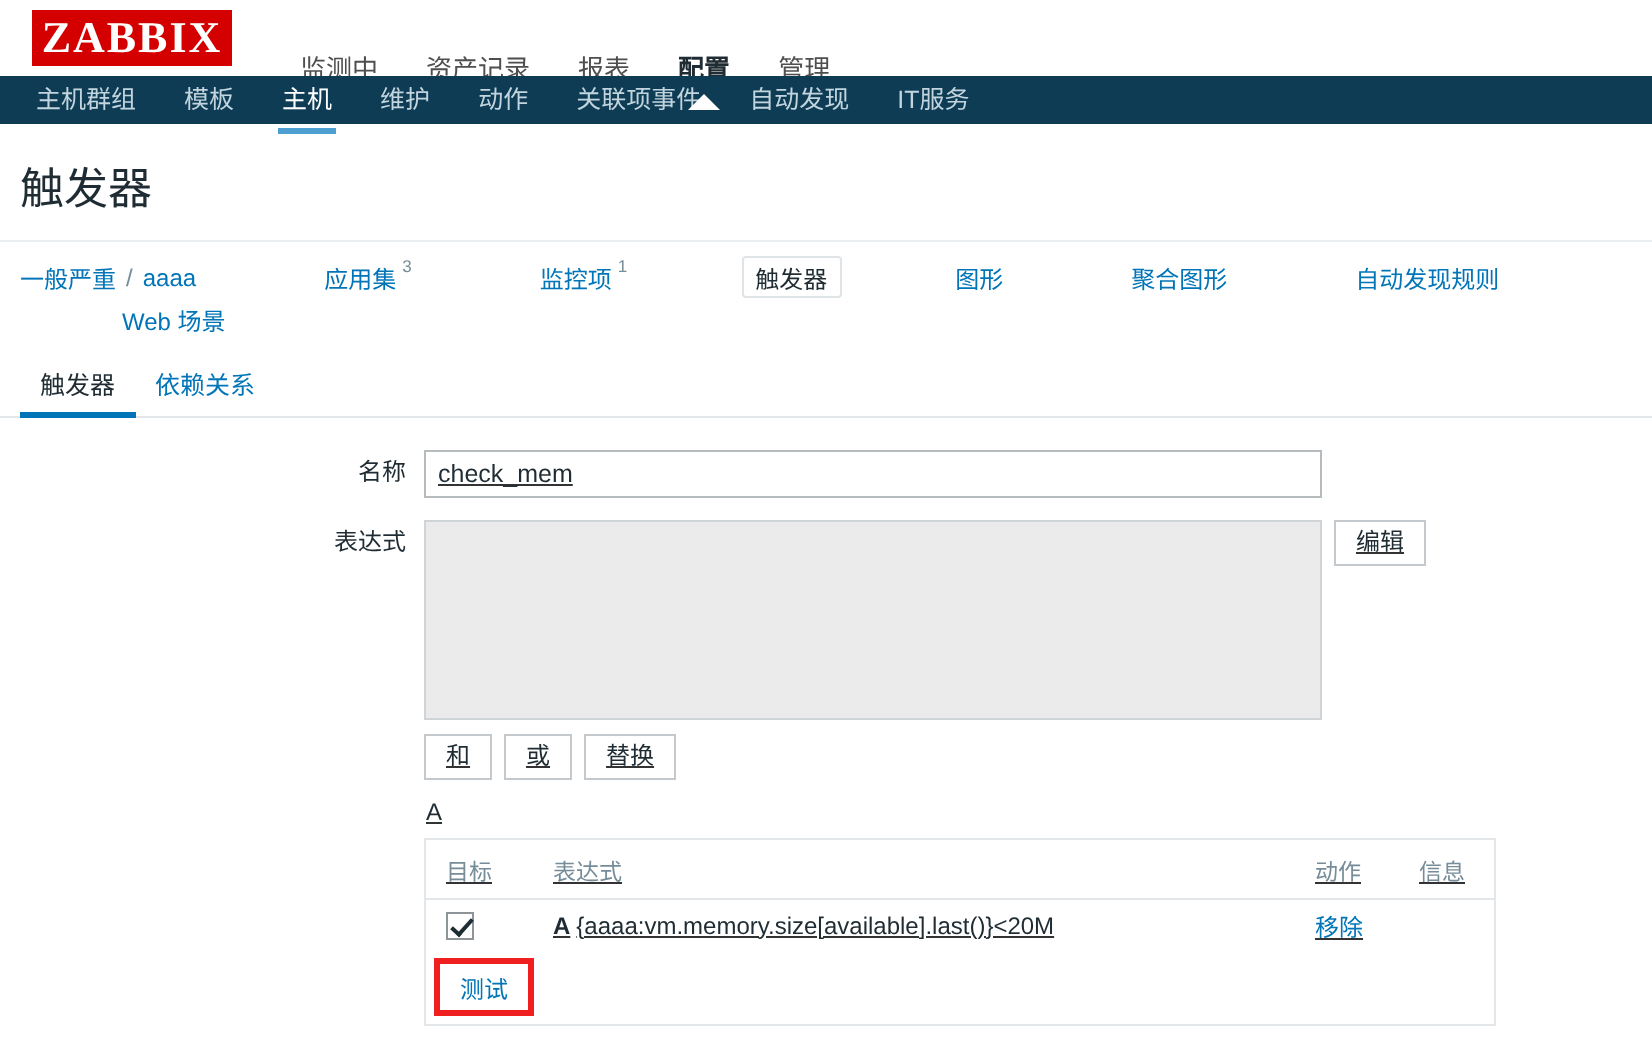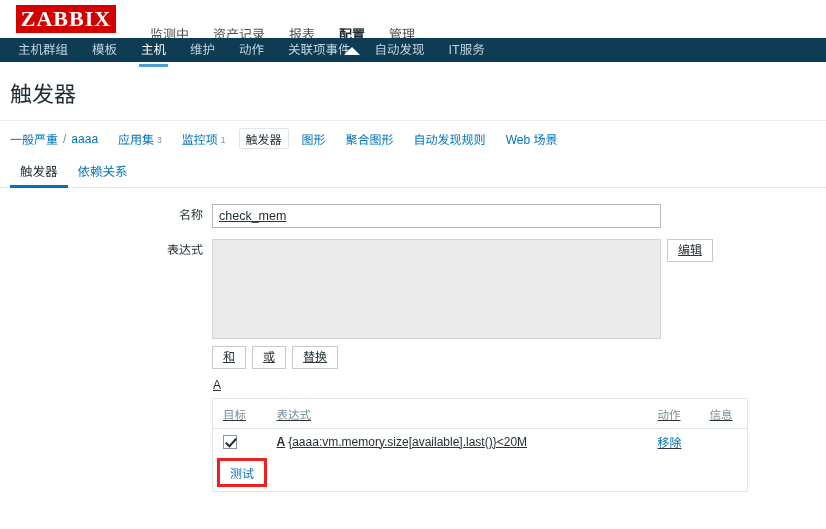--- a/index.html
+++ b/index.html
@@ -122,22 +122,23 @@
     margin-right: 3px;
   }
   .bc-sep { color: #768d99; margin: 0 5px 0 2px; font-size: 12px; }
   .bc-item {
     color: #0275b8;
     font-size: 12px;
     cursor: pointer;
     padding: 2px 7px;
     margin-right: 6px;
     display: inline-flex;
-    align-items: flex-end;
+    align-items: flex-start;
     border-radius: 2px;
+    margin-left: 44px;
   }
   .bc-item.current {
     color: #1f2c33;
     background: #ffffff;
     border: 1px solid #dfe4e7;
     padding: 1px 6px;
   }
   .bc-sup {
     font-size: 8.5px;
     color: #768d99;

